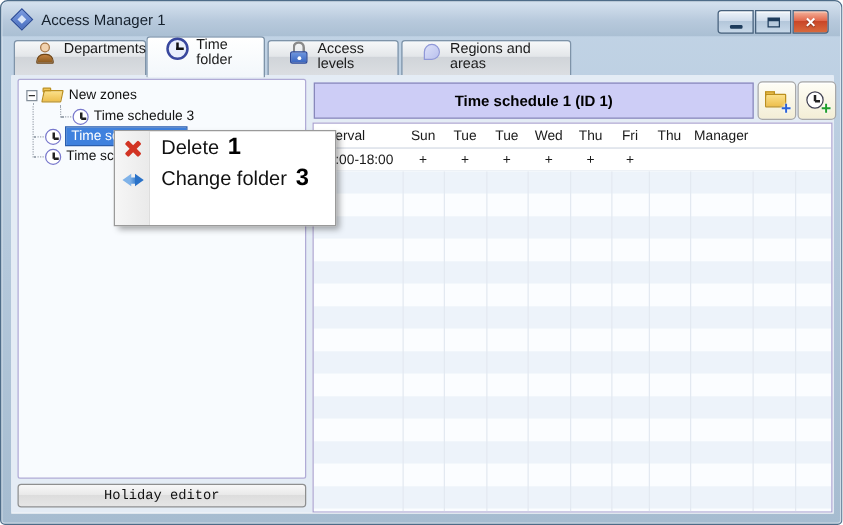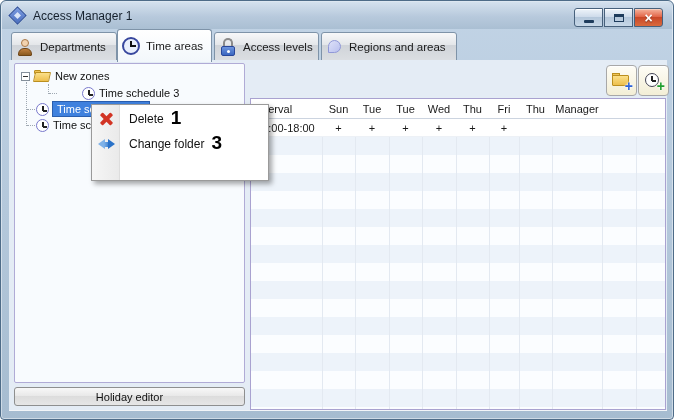--- a/index.html
+++ b/index.html
@@ -19,21 +19,21 @@
   .controls{position:absolute;top:6px;right:9px;display:flex;gap:1px}
   .wbtn{width:29px;height:19px;border:1px solid #47617c;display:flex;align-items:center;justify-content:center;
     background:linear-gradient(#eef4fa 0%,#cfdceb 45%,#b3c6da 46%,#c7d8e8 100%);box-shadow:inset 0 1px 0 #fff}
   .wbtn.min{border-radius:3px 0 0 3px}
   .wbtn.close{border-radius:0 3px 3px 0;
     background:linear-gradient(#f5b49e 0%,#e2674a 45%,#c84527 46%,#d96a3d 100%);box-shadow:inset 0 1px 0 #f8cdbb}
   .g-min{width:10px;height:3px;background:#1e3c5c;border-radius:1px;margin-top:8px}
   .g-max{width:10px;height:8px;border:1px solid #1e3c5c;border-top-width:3px;background:transparent}
   .g-close::before{content:"×";font-weight:bold;font-size:14px;color:#fff;line-height:1;text-shadow:0 1px 1px rgba(0,0,0,.4)}
   
-  .tab{position:absolute;display:flex;align-items:center;padding-left:4px;gap:6px;font-size:11.5px;color:#1a1a1a;
+  .tab{position:absolute;display:flex;padding-left:15px;gap:6px;font-size:11.5px;color:#1a1a1a;
     background:linear-gradient(#f7f8f9,#e3e6e9 45%,#d0d4d9 46%,#dbdee2);
     border:1px solid #7e93a8;border-radius:3px 3px 0 0;cursor:default}
   .tab.t0{left:10px;top:31px;width:106px;height:29px}
   .tab.t1{left:116px;top:28px;width:95px;height:33px;z-index:6;
     background:linear-gradient(#ffffff,#f2f7fb);border-bottom:none}
   .tab.t2{left:213px;top:31px;width:105px;height:29px}
   .tab.t3{left:320px;top:31px;width:136px;height:29px}
   
   .icon-user{width:18px;height:18px;position:relative;flex:none}
   .icon-user .head{position:absolute;left:5px;top:1px;width:8px;height:8px;border-radius:50%;
@@ -51,21 +51,21 @@
   .icon-pin{width:13px;height:13px;background:linear-gradient(135deg,#dde1f8,#b9c0ee);
     border:1px solid #9098d8;border-radius:50% 50% 50% 0;margin:2px;flex:none}
   
   .client{position:absolute;left:8px;top:59px;width:658px;height:350px;background:#e4ecf5;
     box-shadow:0 1px 0 rgba(255,255,255,.85);z-index:1}
   
   .treepanel{position:absolute;left:13px;top:62px;width:231px;height:320px;background:#f8fbfe;
     border:1px solid #b0abd6;border-radius:2px;z-index:2;font-size:11px;color:#111}
   .titem{position:absolute;left:0;height:16px;display:flex;align-items:center;width:100%}
   .titem.i0{top:4px;padding-left:6px;gap:4px}
-  .titem.i1{top:21px;padding-left:67px;gap:4px}
+  .titem.i1{top:21px;padding-left:43px;gap:4px}
   .titem.i2{top:37px;padding-left:21px;gap:4px}
   .titem.i3{top:53px;padding-left:21px;gap:4px}
   .expander{width:9px;height:9px;background:#fff;border:1px solid #848f9b;position:relative;flex:none}
   .expander::after{content:"";position:absolute;left:1px;top:3px;width:5px;height:1px;background:#333}
   .icon-folder{width:17px;height:13px;position:relative;flex:none}
   .icon-folder .bk{position:absolute;left:0;top:0;width:7px;height:4px;background:#f0c455;border:1px solid #bb8f1f;border-radius:1px}
   .icon-folder .fr{position:absolute;left:0;top:2px;width:16px;height:10px;transform:skewX(-12deg);
     background:linear-gradient(#fbe089,#edbf4e);border:1px solid #bb8f1f;border-radius:1px}
   .mini-clock{width:13px;height:13px;border:1px solid #7878cc;border-radius:50%;background:#fff;position:relative;flex:none}
   .mini-clock::before{content:"";position:absolute;left:5px;top:2px;width:2px;height:5px;background:#222}
@@ -73,21 +73,21 @@
   .tlabel{white-space:nowrap}
   .titem.i2 .tlabel{background:#3f81de;color:#fff;padding:1px 4px;outline:1px solid #2a5eae;min-width:96px}
   .conn{position:absolute;border-color:#9fa8b2 !important}
   .cv1{left:11px;top:18px;height:44px;border-left:1px dotted}
   .cv2{left:33px;top:20px;height:10px;border-left:1px dotted}
   .ch1{left:34px;top:29px;width:8px;border-top:1px dotted}
   .ch2{left:12px;top:45px;width:8px;border-top:1px dotted}
   .ch3{left:12px;top:61px;width:8px;border-top:1px dotted}
   
   .holiday{position:absolute;left:13px;top:386px;width:231px;height:19px;z-index:2;
-    font-family:Liberation Sans, sans-serif;font-size:11px;color:#111;
+    font-family:Liberation Mono, monospace;font-size:11px;color:#111;
     background:linear-gradient(#f8f8f8,#e9e9e9 45%,#dcdcdc 46%,#e6e6e6);
     border:1px solid #8e8f8f;border-radius:3px}
   
   .schedheader{position:absolute;left:250px;top:65px;width:352px;height:29px;z-index:2;
     background:#cdcdf6;border:1px solid #8888bb;display:flex;align-items:center;justify-content:center;
     font-size:12px;font-weight:bold;color:#000}
   .toolbtn{position:absolute;top:64px;width:31px;height:31px;z-index:2;display:flex;align-items:center;justify-content:center;
     background:linear-gradient(#fefdf6,#f3eed6);border:1px solid #a8a8a8;border-radius:4px;box-shadow:inset 0 1px 0 #fff}
   .toolbtn.b0{left:605px}
   .toolbtn.b1{left:637px}
@@ -113,21 +113,21 @@
   .frow{height:18px}
   .frow.odd{background:#edf3fa}
   .frow.even{background:#fbfdff}
   
   .ctxmenu{position:absolute;left:90px;top:103px;width:178px;height:77px;z-index:50;
     background:#fff;border:1px solid #9a9a9a;box-shadow:3px 3px 5px rgba(0,0,0,.35);padding-top:1px}
   .gutter{position:absolute;left:0;top:0;bottom:0;width:28px;background:linear-gradient(to right,#f6f6f6,#eaeaea);
     border-right:1px solid #ddd}
   .mitem{position:relative;height:25px;display:flex;align-items:center}
   .micon{position:absolute;left:6px;width:17px;height:17px}
-  .mlabel{margin-left:37px;font-size:12px;color:#111;white-space:nowrap}
+  .mlabel{margin-left:37px;font-size:16px;color:#111;white-space:nowrap}
   .annot{font-weight:bold;font-size:19px;line-height:1;margin-left:7px;color:#000;position:relative;top:-1px}
   .xb{position:absolute;left:1px;top:7px;width:15px;height:4px;background:#d23424;border-radius:1px}
   .xb.a{transform:rotate(45deg)}.xb.b{transform:rotate(-45deg)}
   .sheet{position:absolute;width:10px;height:12px;border:1px solid #9aa0a8;border-radius:1px}
   .sheet.s1{left:1px;top:0;background:#e4e7ea}
   .sheet.s2{left:5px;top:4px;background:#fafbfc}
   .ah{position:absolute;top:4px;width:0;height:0;border-top:5px solid transparent;border-bottom:5px solid transparent}
   .ah.l{left:0;border-right:7px solid #7fb2e8}
   .ah.r{right:0;border-left:7px solid #2a72c8}
   .abar{position:absolute;left:6px;top:6.5px;width:6px;height:5px;background:linear-gradient(to right,#7fb2e8,#2a72c8)}
@@ -160,21 +160,21 @@
         <i class="head"></i>
         <i class="bod"></i>
       </span>
     <span>Departments</span>
   </div>
   <div class="tab t1">
     <span class="icon-clock">
         <i class="hh"></i>
         <i class="mh"></i>
       </span>
-    <span>Time areas</span>
+    <span>Time folder</span>
   </div>
   <div class="tab t2">
     <span class="icon-lock">
         <i class="shk"></i>
         <i class="lb"></i>
       </span>
     <span>Access levels</span>
   </div>
   <div class="tab t3">
     <span class="icon-pin"></span>
@@ -206,20 +206,23 @@
       <span class="tlabel">Time schedule 1</span>
     </div>
     <div class="titem i3">
       <span class="mini-clock"></span>
       <span class="tlabel">Time schedule 2</span>
     </div>
   </div>
 
   <button class="holiday">Holiday editor</button>
 
+  <div class="schedheader">
+    <span>Time schedule 1 (ID 1)</span>
+  </div>
   <div class="toolbtn b0">
     <span class="icon-addfolder">
         <i class="bk"></i>
         <i class="fr"></i>
       </span>
   </div>
   <div class="toolbtn b1">
     <span class="icon-addclock">
         <span class="mini-clock"></span>
       </span>

